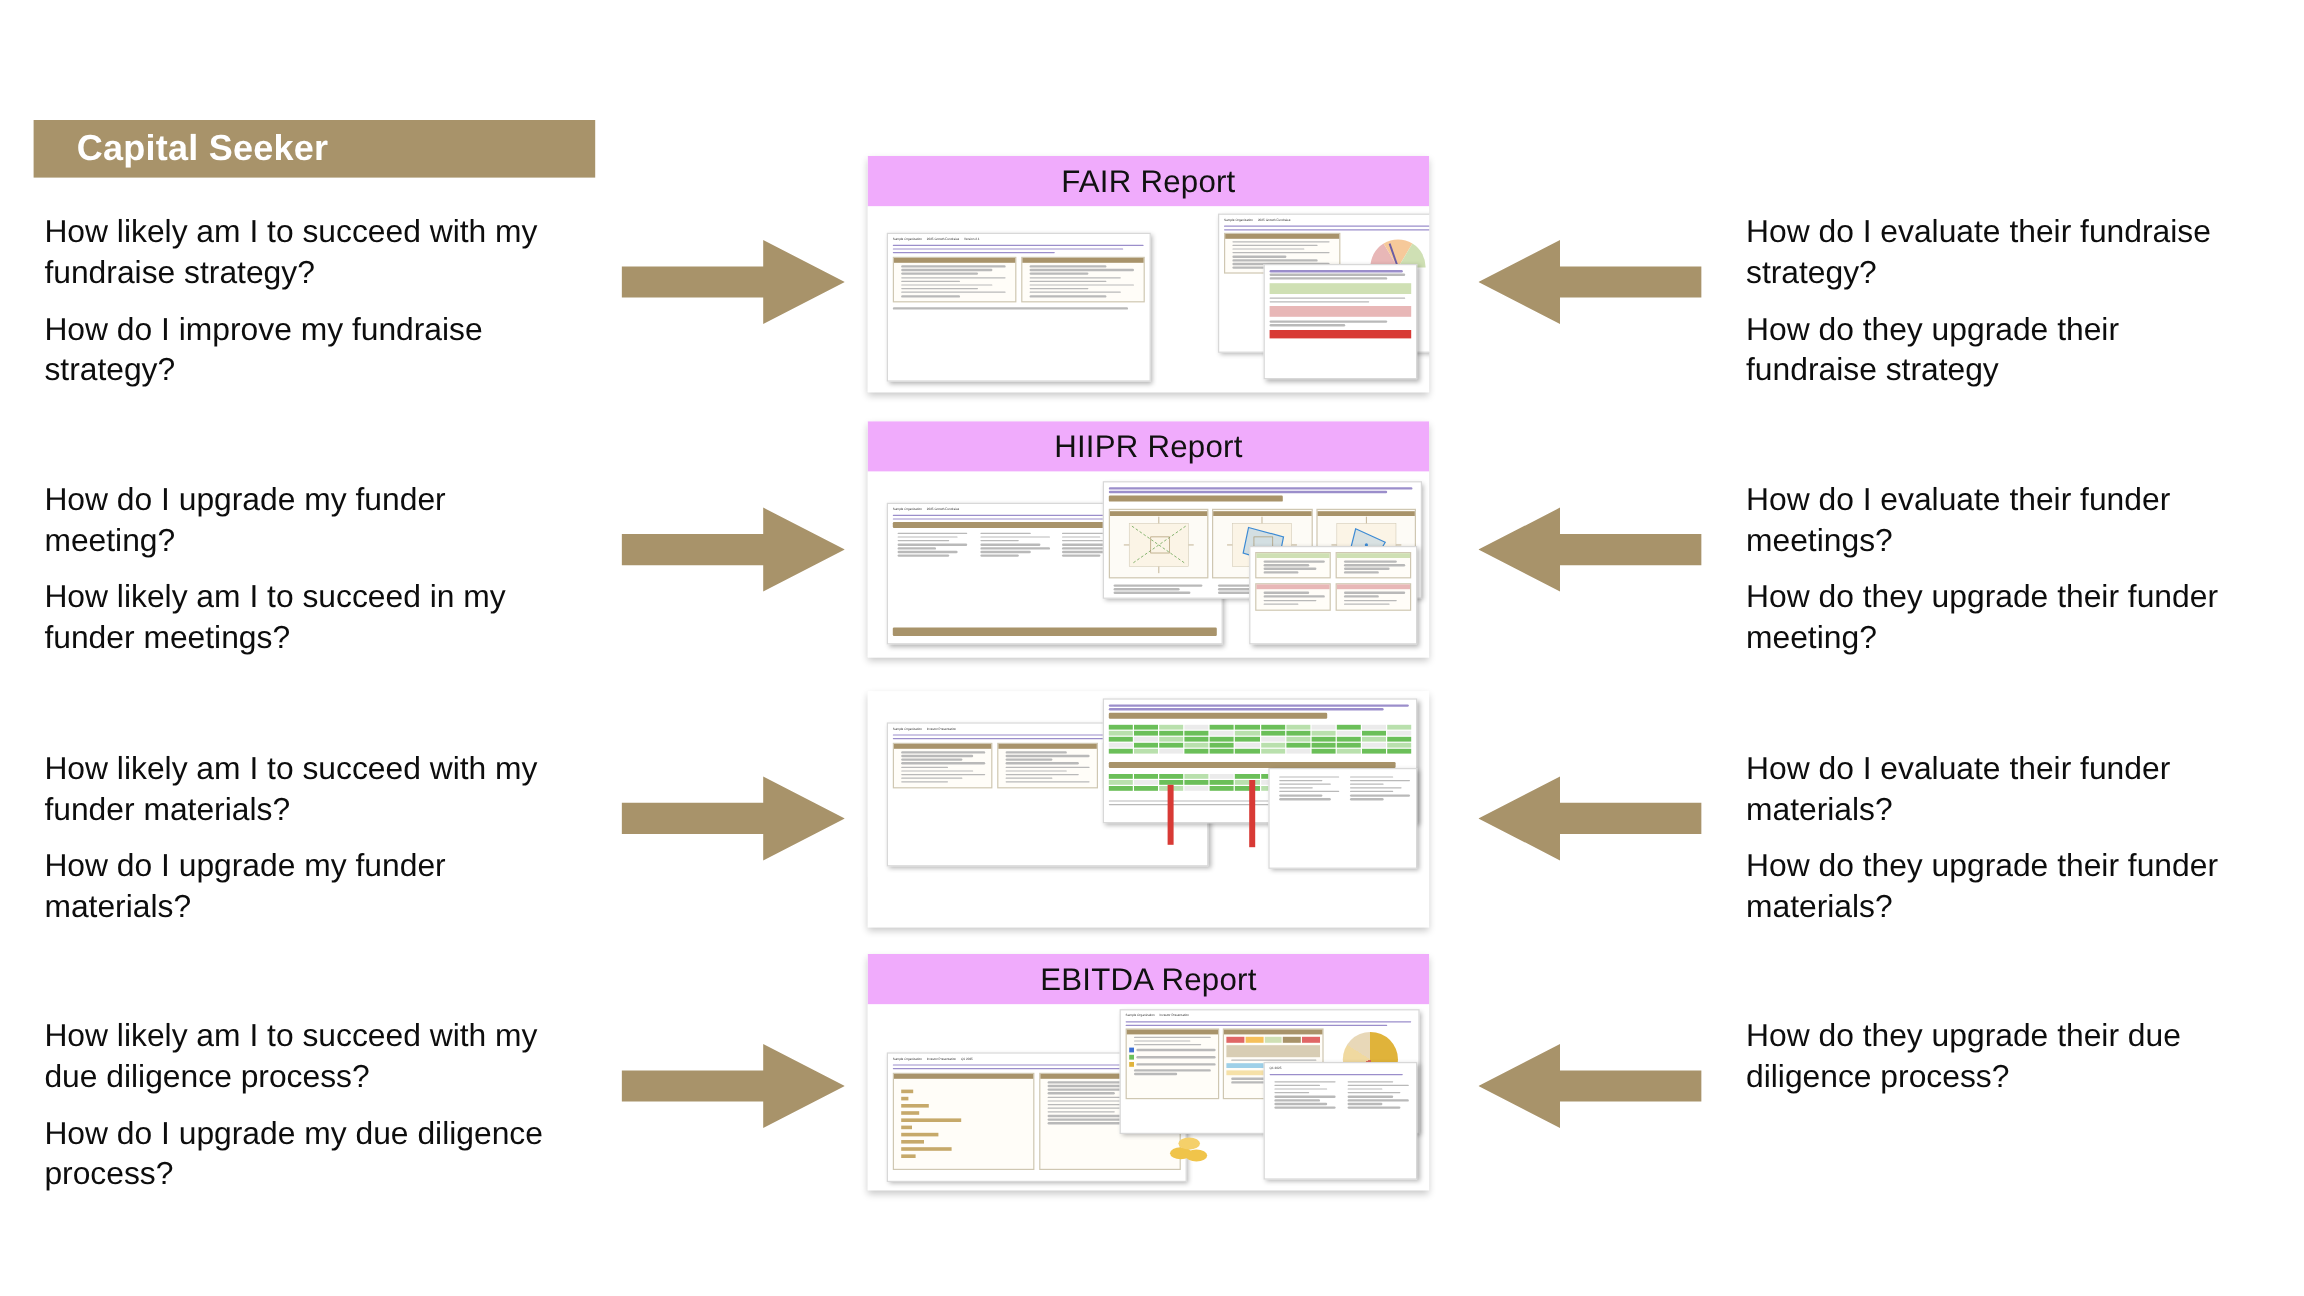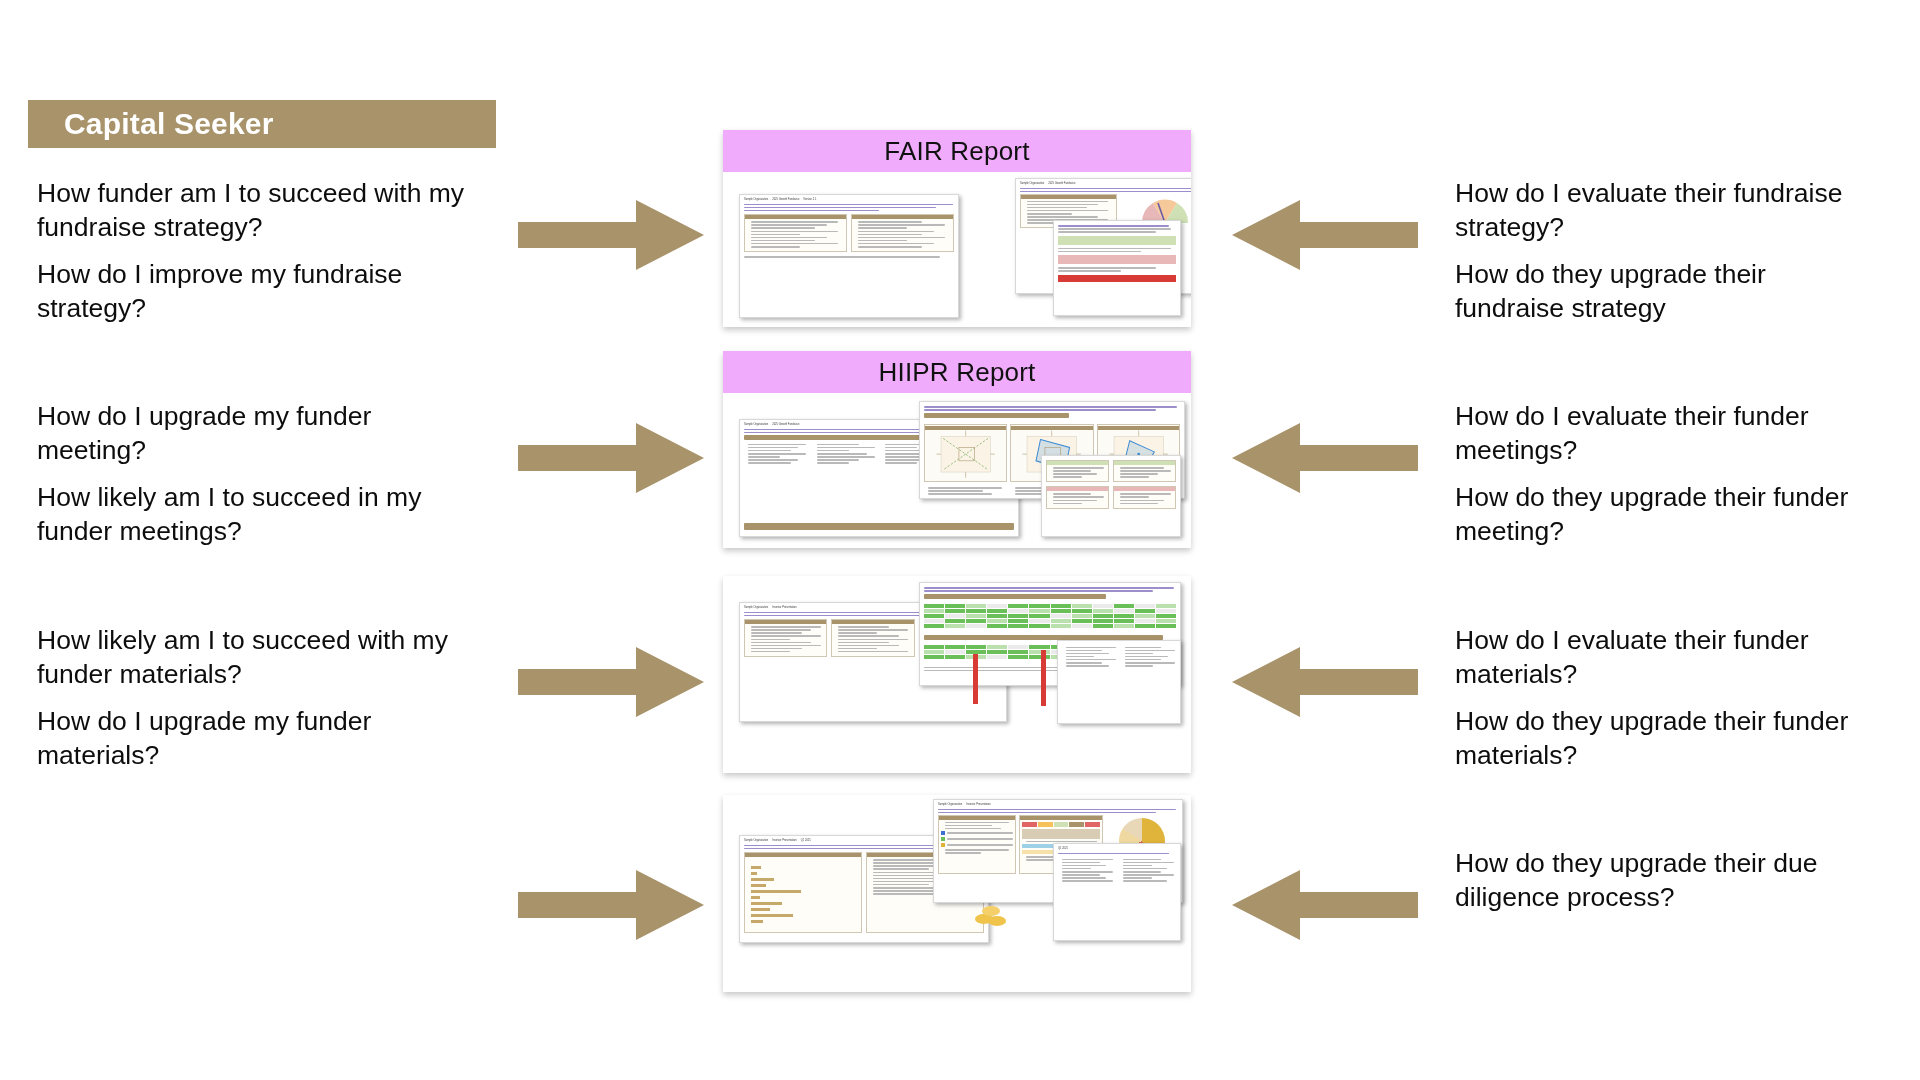--- a/index.html
+++ b/index.html
@@ -137,30 +137,34 @@
 </head>
 <body>
 
 <div id="stage">
 
   <div id="hdr-seeker" class="col-header">
     <span>Capital Seeker</span>
   </div>
 
   <div id="q-l1" class="qblock left-q">
-    <p>How funder am I to succeed with my fundraise strategy?</p>
+    <p>How likely am I to succeed with my fundraise strategy?</p>
     <p>How do I improve my fundraise strategy?</p>
   </div>
   <div id="q-l2" class="qblock left-q">
     <p>How do I upgrade my funder meeting?</p>
     <p>How likely am I to succeed in my funder meetings?</p>
   </div>
   <div id="q-l3" class="qblock left-q">
     <p>How likely am I to succeed with my funder materials?</p>
     <p>How do I upgrade my funder materials?</p>
+  </div>
+  <div id="q-l4" class="qblock left-q">
+    <p>How likely am I to succeed with my due diligence process?</p>
+    <p>How do I upgrade my due diligence process?</p>
   </div>
 
 
   <div id="q-r1" class="qblock right-q">
     <p>How do I evaluate their fundraise strategy?</p>
     <p>How do they upgrade their fundraise strategy</p>
   </div>
   <div id="q-r2" class="qblock right-q">
     <p>How do I evaluate their funder meetings?</p>
     <p>How do they upgrade their funder meeting?</p>
@@ -656,20 +660,23 @@
               <div class="txl w66"></div>
               <div class="txl w90"></div>
               <div class="txl w50"></div>
             </div>
         </div>
       </div>
     </div>
   </div>
 
   <div id="card-4" class="card">
+    <div class="card-title-band">
+      <span class="card-title">EBITDA Report</span>
+    </div>
     <div class="card-body">
 
       <div class="page" style="left:16px;top:40px;width:250px;height:108px">
         <div class="doc-head">
           <span>Sample Organization</span>
           <span>Investor Presentation</span>
           <span>Q1 2025</span>
         </div>
         <div class="lnk l"></div>
           <div class="lnk m"></div>

